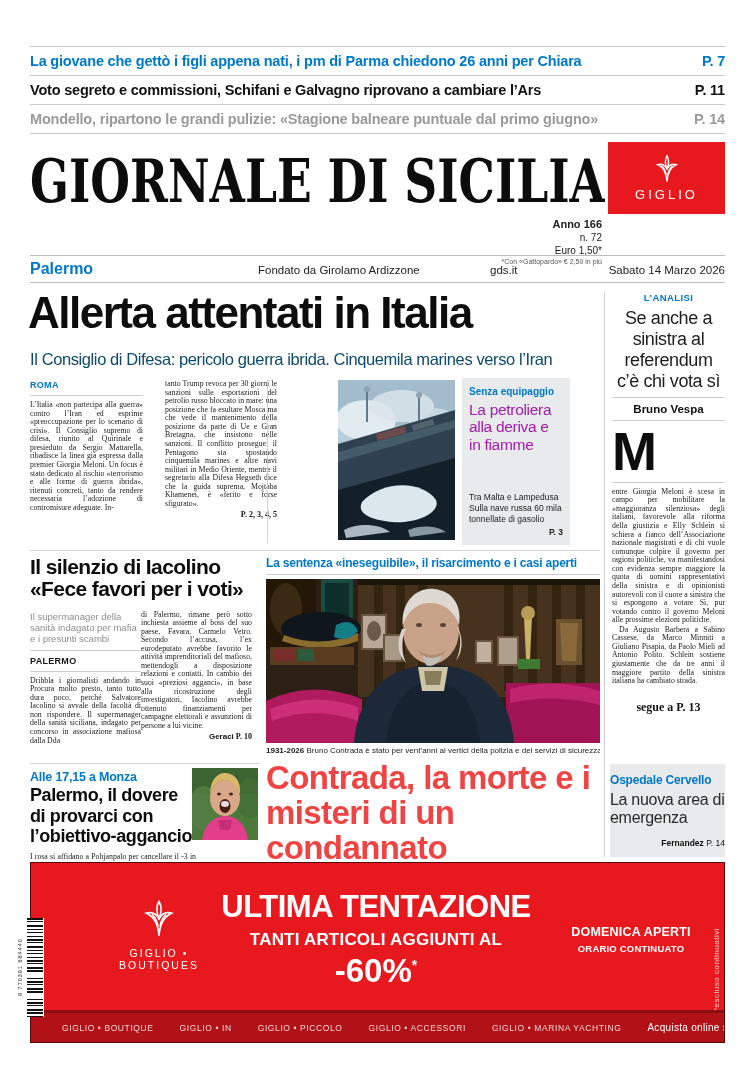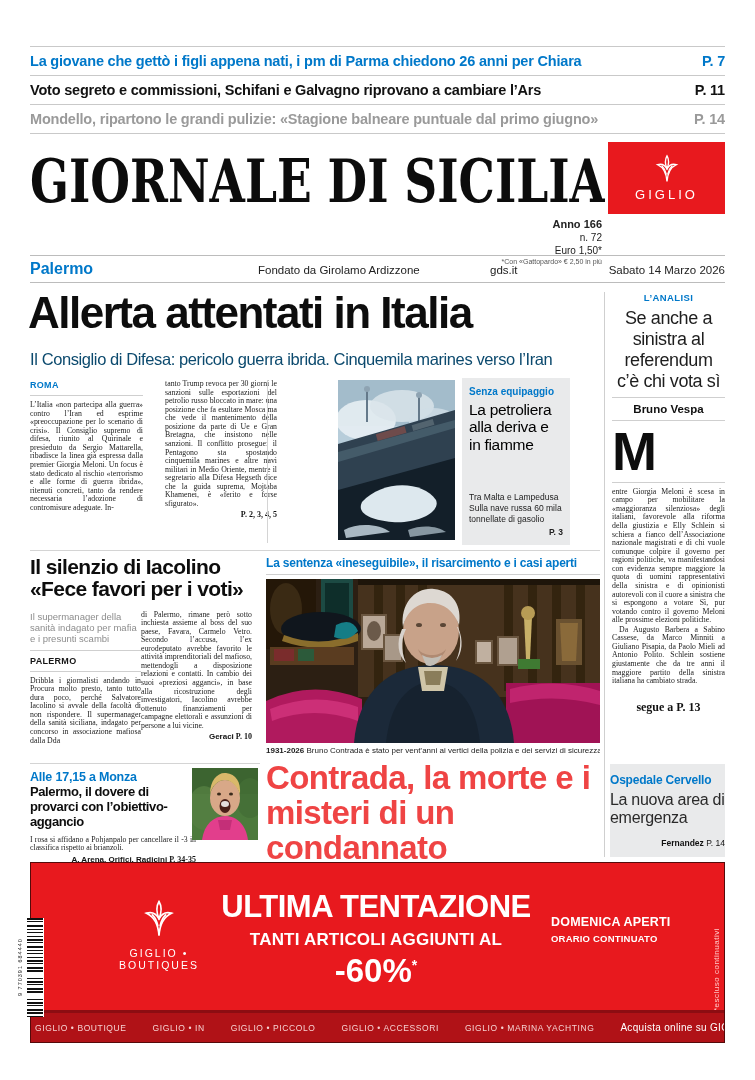--- a/index.html
+++ b/index.html
@@ -32,21 +32,21 @@
   .bt{font-family:"Liberation Serif",serif;font-size:7.8px;line-height:1.1;text-align:justify;color:#1a1a1a}
   .pages{font-family:"Liberation Serif",serif;font-weight:bold;font-size:8px;text-align:right;margin-top:2px}
   .roma1{position:absolute;left:30px;top:380px;width:113px}
   .roma2{position:absolute;left:165px;top:380px;width:112px}
   .vline1{position:absolute;left:267px;top:380px;width:1px;height:163px;background:#d4d4d4}
   .ship-cap{position:absolute;left:272px;top:487px;width:62px;font-size:8px;line-height:1.25;color:#222}
   .ship-cap .t{font-weight:bold;font-size:8.2px}
   .ship-photo{position:absolute;left:338px;top:380px;width:117px;height:160px}
   .tanker-box{position:absolute;left:462px;top:378px;width:108px;height:167px;background:#e9eaeb;padding:8px 7px;display:flex;flex-direction:column}
   .tanker-box .k{font-weight:bold;font-size:10px;color:#0078c9}
-  .tanker-box .t{font-size:15.5px;line-height:1.12;color:#000000;letter-spacing:-.3px;margin-top:4px}
+  .tanker-box .t{font-size:15.5px;line-height:1.12;color:#a21caf;letter-spacing:-.3px;margin-top:4px}
   .tanker-box .s{font-size:8.5px;line-height:1.3;color:#222;margin-top:auto}
   .tanker-box .p{font-weight:bold;font-size:8.5px;text-align:right;color:#222;margin-top:2px}
   .divider-main{position:absolute;left:604px;top:292px;width:1px;height:565px;background:#cfcfcf}
   .hr-row1{position:absolute;left:30px;top:550px;width:570px;height:1px;background:#d4d4d4}
   
   .iaco{position:absolute;left:30px;top:556px;width:234px}
   .iaco-hl{font-size:21px;font-weight:bold;letter-spacing:-.6px;line-height:1.06;color:#0d0d0d}
   .iaco-cols{display:flex;gap:0;margin-top:10px}
   .iaco-cols .col{width:111px}
   .stand{font-size:9.5px;line-height:1.2;color:#8d8d8d}
@@ -59,21 +59,21 @@
   .contrada .rule{margin:4px 0 0 0}
   .contrada-photo{display:block;width:334px;height:164px;margin-top:4px}
   .contrada .cap{font-size:8px;color:#222;margin-top:3px;white-space:nowrap;overflow:hidden}
   .contrada .cap .b{font-weight:bold}
   .contrada-hl{font-size:33px;font-weight:bold;letter-spacing:-.6px;line-height:1.06;color:#ef4444;margin-top:6px}
   .contrada-sub{font-size:13.5px;letter-spacing:-.2px;color:#151515;margin-top:5px}
   .hr-left{position:absolute;left:30px;top:763px;width:230px;height:1px;background:#d4d4d4}
   
   .monza{position:absolute;left:30px;top:770px;width:166px}
   .monza .k{font-weight:bold;font-size:12.5px;color:#0078c9;letter-spacing:-.2px}
-  .monza .h{font-weight:bold;font-size:13px;letter-spacing:-.4px;line-height:1.15;color:#0d0d0d;margin-top:1px}
+  .monza .h{font-weight:bold;font-size:18px;letter-spacing:-.4px;line-height:1.15;color:#0d0d0d;margin-top:1px}
   .monza .b{margin-top:6px}
   .player-photo{position:absolute;left:192px;top:768px;width:66px;height:72px}
   
   .analysis{position:absolute;left:612px;top:292px;width:113px;text-align:center}
   .analysis .k{font-weight:bold;font-size:9.5px;color:#0078c9;letter-spacing:.4px}
   .analysis .t{font-size:18px;line-height:1.16;letter-spacing:-.4px;color:#1e1e1e;margin-top:5px}
   .analysis .a{font-weight:bold;font-size:11.5px;color:#111}
   .analysis .m{font-size:54px;line-height:.95;font-weight:bold;text-align:left;color:#0d0d0d}
   .analysis .bt{text-align:justify}
   .analysis .bt2{text-indent:7px;margin-top:1px}
@@ -86,25 +86,25 @@
   .cervello .by .n{font-weight:bold}
   
   .ad{position:absolute;left:30px;top:862px;width:695px;height:181px;background:#e8191e;border:1px solid #550a0a;overflow:hidden}
   .ad-logo{position:absolute;left:58px;top:36px;width:140px;text-align:center;color:#fff}
   .ad-logo .nm{font-size:10.5px;letter-spacing:2px;margin-top:4px}
   .ad-center{position:absolute;left:180px;top:26px;width:330px;text-align:center;color:#fff}
   .ad-center .h1{font-size:31px;font-weight:bold;letter-spacing:-.5px}
   .ad-center .h2{font-size:17px;font-weight:bold;margin-top:5px;letter-spacing:.2px}
   .ad-center .h3{font-size:33px;font-weight:bold;margin-top:2px}
   .ad-center .h3 sup{font-size:14px}
-  .ad-right{position:absolute;left:520px;top:52px;width:160px;color:#fff}
+  .ad-right{position:absolute;left:520px;top:62px;width:160px;text-align:center;color:#fff}
   .ad-right .r1{font-size:12.5px;font-weight:bold;letter-spacing:.2px}
   .ad-right .r2{font-size:9.5px;font-weight:bold;margin-top:4px;letter-spacing:.2px}
   .ad-side{position:absolute;right:3px;top:18px;height:130px;writing-mode:vertical-rl;transform:rotate(180deg);font-size:8px;color:#ffc9c9;letter-spacing:.5px}
-  .ad-footer{position:absolute;left:0;right:0;bottom:0;height:32px;background:#b01217;border-top:3px solid #8c0d12;display:flex;align-items:center;padding:0 4px;gap:0;color:#f6d2d2}
+  .ad-footer{position:absolute;left:0;right:0;bottom:0;height:32px;background:#b01217;border-top:3px solid #8c0d12;display:flex;align-items:center;padding:0 31px;gap:0;color:#f6d2d2}
   .ad-footer .lnk{font-size:8.5px;letter-spacing:.6px;margin-right:26px;white-space:nowrap}
   .ad-footer .buy{margin-left:auto;font-size:10px;color:#fff;letter-spacing:.3px;white-space:nowrap}
   
   .barcode{position:absolute;left:17px;top:918px;width:27px;height:99px;background:#fff;display:flex}
   .barcode .bars{width:16px;height:100%;background:repeating-linear-gradient(180deg,#111 0 1.5px,#fff 1.5px 3px,#111 3px 4px,#fff 4px 7px,#111 7px 8.5px,#fff 8.5px 10.5px)}
   .barcode .digits{width:10px;writing-mode:vertical-rl;transform:rotate(180deg);font-size:5.5px;color:#222;letter-spacing:1px;text-align:center}
 </style>
 </head>
 <body>
 

